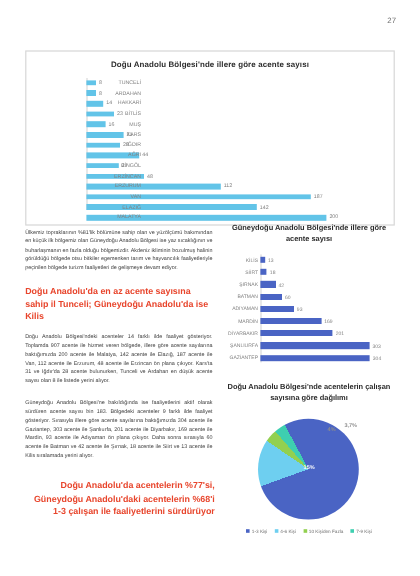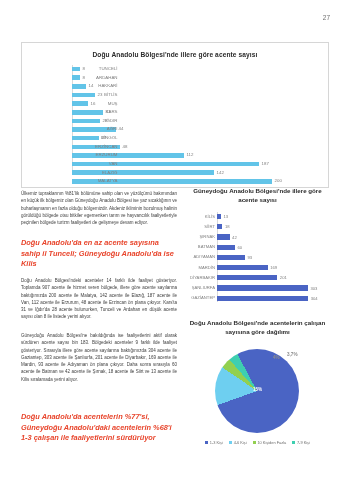--- a/index.html
+++ b/index.html
@@ -47,24 +47,24 @@
     font-size: 4.5px; line-height: 1.62; color: #3d3d3d;
     text-align: justify;
   }
   #para1 { top: 190px; }
   #para3 { top: 277px; }
   #para4 { top: 332px; }
 
   .highlight {
     position: absolute; left: 21px; width: 158px;
     font-size: 7.4px; line-height: 1.42; font-weight: bold;
-    font-style: italic; color: #e8452c;
+    color: #e8452c;
   }
   #hl1 { top: 238px; }
-  #hl2 { top: 412px; }
+  #hl2 { top: 400px; text-align: right; }
 
   
   .chart2 {
     position: absolute; left: 186px; top: 186px;
     width: 143px; height: 122px;
   }
   .chart2-title {
     text-align: center; font-size: 6.2px; font-weight: bold;
     color: #2b2b2b; line-height: 1.5;
   }

